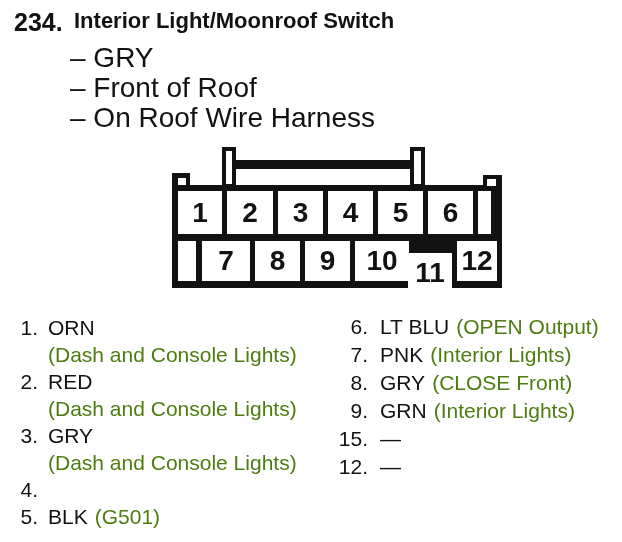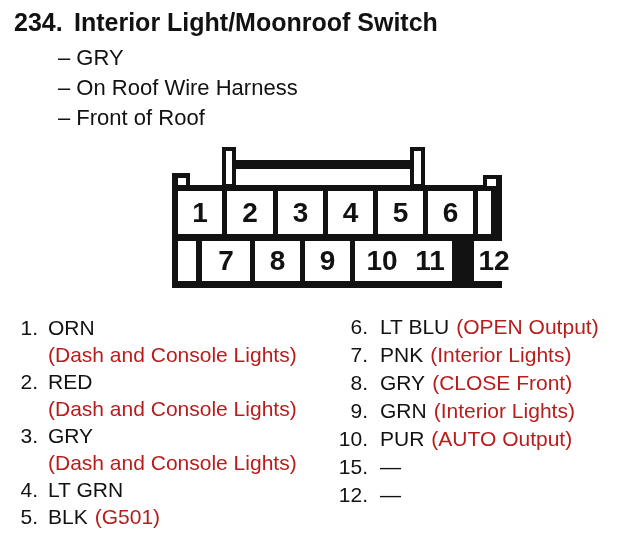--- a/index.html
+++ b/index.html
@@ -1,22 +1,22 @@
 <!DOCTYPE html>
 <html><head>
 <meta charset="utf-8">
 <style>
   html,body{margin:0;padding:0;background:#fff;}
   .page{position:relative;width:622px;height:542px;background:#ffffff;
         font-family:"Liberation Sans",sans-serif;color:#121212;overflow:hidden;}
 
   
   .section-number{position:absolute;left:14px;top:8px;font-size:25px;font-weight:bold;}
-  .section-title{position:absolute;left:74px;top:8px;font-size:25px;font-weight:bold;}
-  .attributes{position:absolute;left:58px;top:43px;font-size:22px;line-height:30px;}
+  .section-title{position:absolute;left:74px;top:8px;font-size:22px;font-weight:bold;}
+  .attributes{position:absolute;left:70px;top:43px;font-size:28px;line-height:30px;}
 
   
   .connector{position:absolute;left:172px;top:146px;width:330px;height:142px;}
   .lock-bar{position:absolute;left:52px;top:14px;width:200px;height:9px;background:#121212;z-index:1;}
   .post{position:absolute;top:1px;width:14px;height:41px;background:#fff;
         border:4px solid #121212;box-sizing:border-box;z-index:2;}
   .post-l{left:50px;}
   .post-r{left:238px;width:15px;}
   .tab{position:absolute;background:#121212;z-index:3;}
   .tab-l{left:0;top:27px;width:18px;height:16px;}
@@ -29,36 +29,36 @@
         font-size:28px;font-weight:bold;color:#121212;}
 
   
   .pin-list{position:absolute;font-size:21px;}
   .pin-list-left{left:12px;top:314px;line-height:27px;}
   .pin-list-right{left:330px;top:313px;line-height:28px;}
   .pin-row{display:flex;white-space:pre;}
   .pin-num{flex:none;text-align:right;}
   .pin-list-left .pin-num{width:26px;margin-right:10px;}
   .pin-list-right .pin-num{width:38px;margin-right:12px;}
-  .desc{color:#b91c1c;}
+  .desc{color:#4d7c0f;}
   .wire + .desc{margin-left:7px;}
   .desc-row{padding-left:36px;}
 </style>
 </head>
 <body>
 
 <div class="page">
 
   <span class="section-number">234.</span>
   <span class="section-title">Interior Light/Moonroof Switch</span>
 
   <div class="attributes">
     <div>– GRY</div>
+    <div>– Front of Roof</div>
     <div>– On Roof Wire Harness</div>
-    <div>– Front of Roof</div>
   </div>
 
   <div class="connector">
     <div class="lock-bar"></div>
     <div class="post post-l"></div>
     <div class="post post-r"></div>
     <div class="tab tab-l">
       <div class="notch notch-l"></div>
     </div>
     <div class="tab tab-r">
@@ -73,22 +73,22 @@
       <div class="cell" style="left:156px;top:6px;width:45px;height:43px">4</div>
       <div class="cell" style="left:206px;top:6px;width:45px;height:43px">5</div>
       <div class="cell" style="left:256px;top:6px;width:45px;height:43px">6</div>
       <div class="cell" style="left:306px;top:6px;width:13px;height:43px"></div>
 
       <div class="cell" style="left:6px;top:56px;width:18px;height:40px"></div>
       <div class="cell" style="left:30px;top:56px;width:48px;height:40px">7</div>
       <div class="cell" style="left:83px;top:56px;width:45px;height:40px">8</div>
       <div class="cell" style="left:133px;top:56px;width:45px;height:40px">9</div>
       <div class="cell" style="left:183px;top:56px;width:54px;height:40px">10</div>
-      <div class="cell" style="left:236px;top:56px;width:44px;height:40px">11</div>
-      <div class="cell" style="left:302px;top:56px;width:40px;height:40px">12</div>
+      <div class="cell" style="left:236px;top:68px;width:44px;height:40px">11</div>
+      <div class="cell" style="left:285px;top:56px;width:40px;height:40px">12</div>
     </div>
   </div>
 
   <div class="pin-list pin-list-left">
     <div class="pin-row">
       <span class="pin-num">1.</span>
       <span class="wire">ORN</span>
     </div>
     <div class="desc-row">
       <span class="desc">(Dash and Console Lights)</span>
@@ -102,21 +102,20 @@
     </div>
     <div class="pin-row">
       <span class="pin-num">3.</span>
       <span class="wire">GRY</span>
     </div>
     <div class="desc-row">
       <span class="desc">(Dash and Console Lights)</span>
     </div>
     <div class="pin-row">
       <span class="pin-num">4.</span>
-      <span class="wire">LT GRN</span>
     </div>
     <div class="pin-row">
       <span class="pin-num">5.</span>
       <span class="wire">BLK</span>
       <span class="desc">(G501)</span>
     </div>
   </div>
 
   <div class="pin-list pin-list-right">
     <div class="pin-row">
@@ -133,25 +132,20 @@
       <span class="pin-num">8.</span>
       <span class="wire">GRY</span>
       <span class="desc">(CLOSE Front)</span>
     </div>
     <div class="pin-row">
       <span class="pin-num">9.</span>
       <span class="wire">GRN</span>
       <span class="desc">(Interior Lights)</span>
     </div>
     <div class="pin-row">
-      <span class="pin-num">10.</span>
-      <span class="wire">PUR</span>
-      <span class="desc">(AUTO Output)</span>
-    </div>
-    <div class="pin-row">
       <span class="pin-num">15.</span>
       <span class="wire">—</span>
       <span class="desc"></span>
     </div>
     <div class="pin-row">
       <span class="pin-num">12.</span>
       <span class="wire">—</span>
       <span class="desc"></span>
     </div>
   </div>

